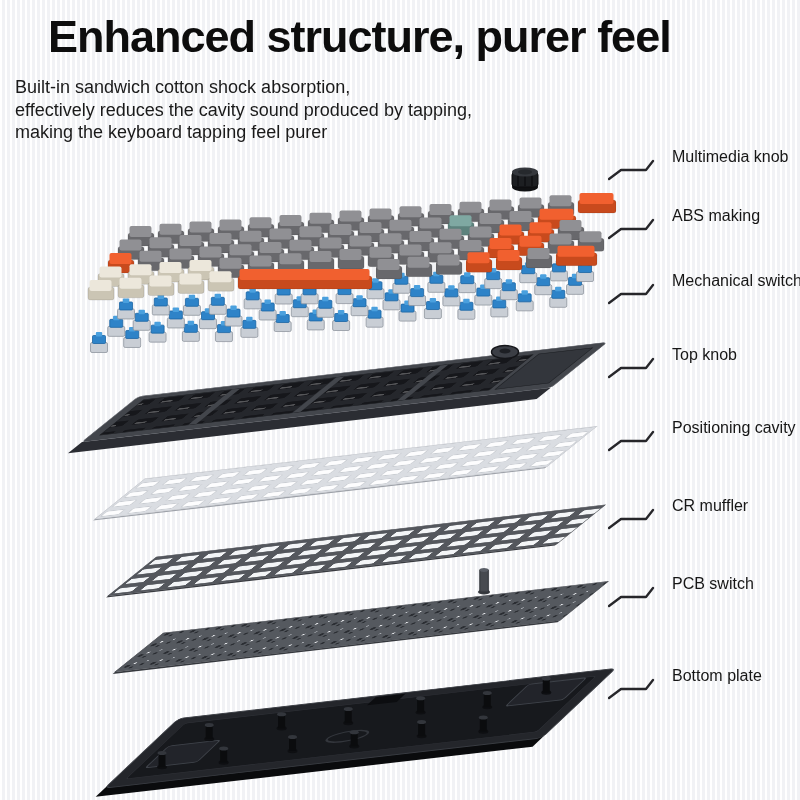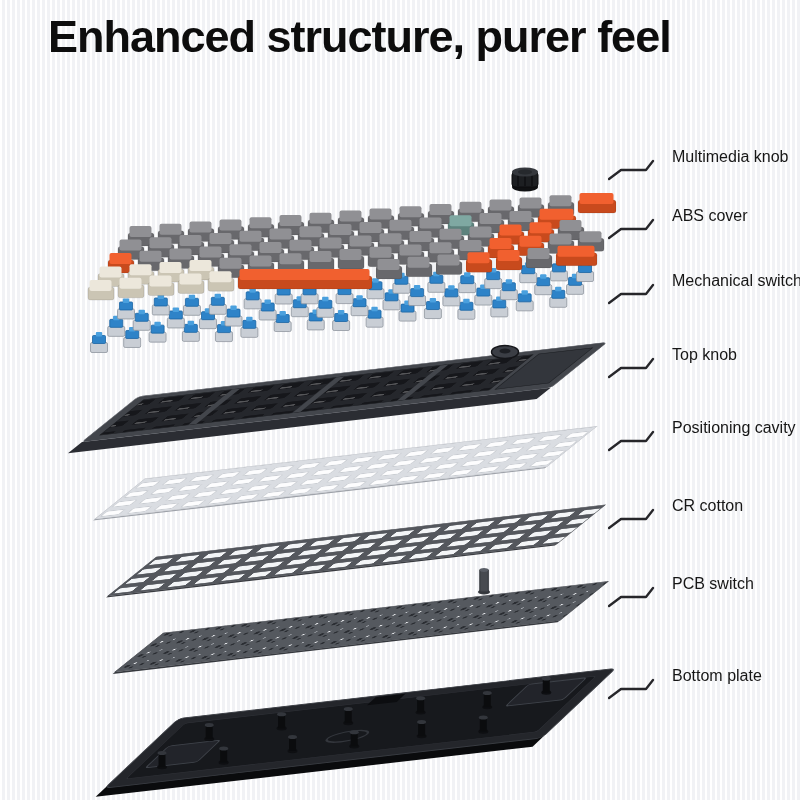--- a/index.html
+++ b/index.html
@@ -19,20 +19,25 @@
   .callout .txt{position:absolute;left:64px;top:0;font-size:16px;line-height:19px;white-space:nowrap;color:#161616;}
   .illus{position:absolute;left:0;top:0;}
 </style>
 </head>
 <body>
 
 <div class="poster">
 
   <h1 class="title">Enhanced structure, purer feel</h1>
 
+  <p class="subtitle">
+    <span>Built-in sandwich cotton shock absorption,</span>
+    <span>effectively reduces the cavity sound produced by tapping,</span>
+    <span>making the keyboard tapping feel purer</span>
+  </p>
 
   <svg class="illus" width="800" height="800" viewBox="0 0 800 800">
     <defs>
       <pattern id="pSlots" width="30" height="17" patternUnits="userSpaceOnUse">
         <rect width="30" height="17" fill="#25272c"></rect>
         <rect x="3" y="4" width="21" height="9" rx="1.5" fill="#16171b"></rect>
         <rect x="5" y="5" width="11" height="2.5" fill="#ffffff" opacity="0.28"></rect>
       </pattern>
       <pattern id="pSilver" width="27" height="15" patternUnits="userSpaceOnUse">
         <rect width="27" height="15" fill="#dadde2"></rect>
@@ -462,21 +467,21 @@
   <div class="callout" style="top:147px">
     <svg class="lead" width="47" height="23">
         <path d="M1,20 L13,11 L38,11 L45,2" fill="none" stroke="#26262a" stroke-width="2.3" stroke-linecap="round" stroke-linejoin="round"></path>
       </svg>
     <span class="txt">Multimedia knob</span>
   </div>
   <div class="callout" style="top:206px">
     <svg class="lead" width="47" height="23">
         <path d="M1,20 L13,11 L38,11 L45,2" fill="none" stroke="#26262a" stroke-width="2.3" stroke-linecap="round" stroke-linejoin="round"></path>
       </svg>
-    <span class="txt">ABS cover</span>
+    <span class="txt">ABS making</span>
   </div>
   <div class="callout" style="top:271px">
     <svg class="lead" width="47" height="23">
         <path d="M1,20 L13,11 L38,11 L45,2" fill="none" stroke="#26262a" stroke-width="2.3" stroke-linecap="round" stroke-linejoin="round"></path>
       </svg>
     <span class="txt">Mechanical switch</span>
   </div>
   <div class="callout" style="top:345px">
     <svg class="lead" width="47" height="23">
         <path d="M1,20 L13,11 L38,11 L45,2" fill="none" stroke="#26262a" stroke-width="2.3" stroke-linecap="round" stroke-linejoin="round"></path>
@@ -486,21 +491,21 @@
   <div class="callout" style="top:418px">
     <svg class="lead" width="47" height="23">
         <path d="M1,20 L13,11 L38,11 L45,2" fill="none" stroke="#26262a" stroke-width="2.3" stroke-linecap="round" stroke-linejoin="round"></path>
       </svg>
     <span class="txt">Positioning cavity</span>
   </div>
   <div class="callout" style="top:496px">
     <svg class="lead" width="47" height="23">
         <path d="M1,20 L13,11 L38,11 L45,2" fill="none" stroke="#26262a" stroke-width="2.3" stroke-linecap="round" stroke-linejoin="round"></path>
       </svg>
-    <span class="txt">CR cotton</span>
+    <span class="txt">CR muffler</span>
   </div>
   <div class="callout" style="top:574px">
     <svg class="lead" width="47" height="23">
         <path d="M1,20 L13,11 L38,11 L45,2" fill="none" stroke="#26262a" stroke-width="2.3" stroke-linecap="round" stroke-linejoin="round"></path>
       </svg>
     <span class="txt">PCB switch</span>
   </div>
   <div class="callout" style="top:666px">
     <svg class="lead" width="47" height="23">
         <path d="M1,20 L13,11 L38,11 L45,2" fill="none" stroke="#26262a" stroke-width="2.3" stroke-linecap="round" stroke-linejoin="round"></path>

